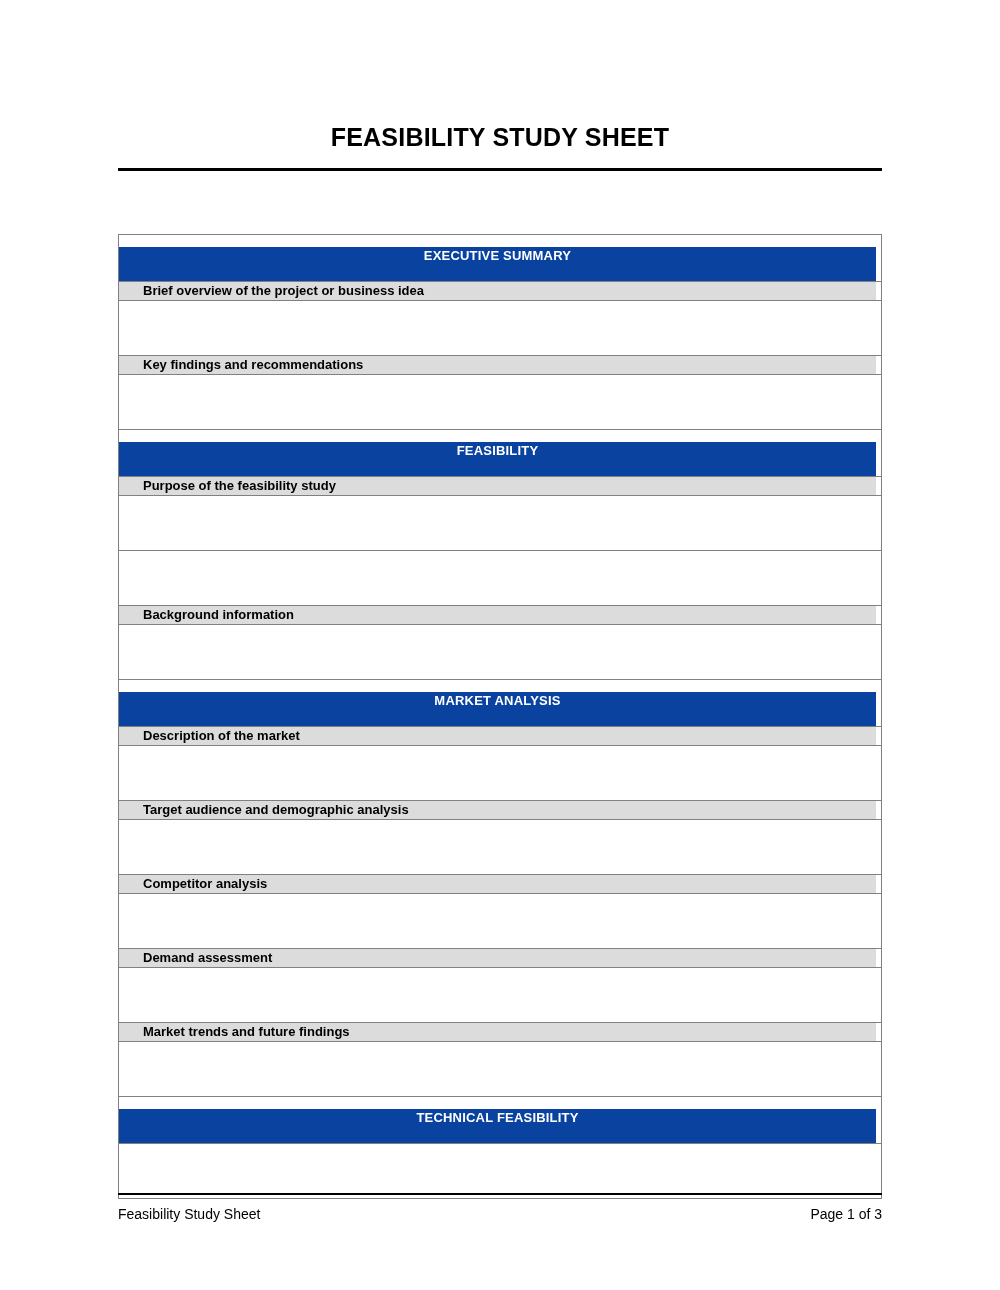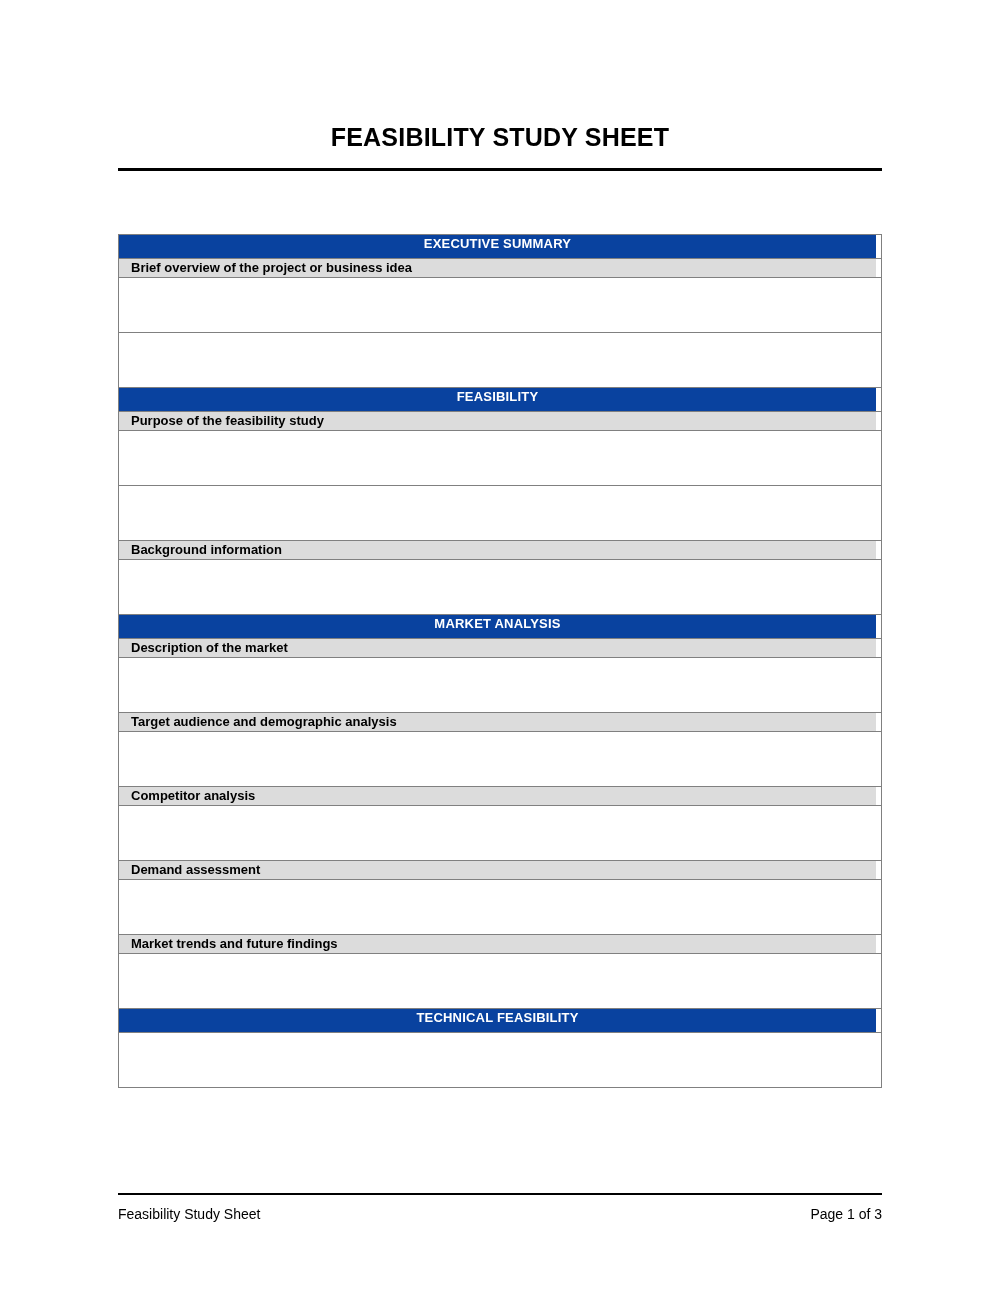--- a/index.html
+++ b/index.html
@@ -62,23 +62,24 @@
 
   .row {
     position: relative;
     box-sizing: border-box;
     border-bottom: 1px solid #808080;
     width: 100%;
   }
 
   
   .row.section {
-    height: 24px;
+    height: 35px;
     background: #ffffff;
     padding: 0;
+    margin-top: 12px;
   }
   .row.section .fill {
     position: absolute;
     left: 0;
     top: 0;
     bottom: 0;
     right: 5px;
     background: #09429F;
   }
   .row.section .txt {
@@ -107,21 +108,21 @@
     background: #DCDCDC;
   }
   .row.label .txt {
     position: relative;
     display: block;
     text-align: left;
     color: #000000;
     font-size: 13px;
     font-weight: bold;
     line-height: 18px;
-    padding-left: 12px;
+    padding-left: 24px;
   }
 
   
   .row.answer {
     height: 55px;
     background: #ffffff;
   }
   .row.answer .entry {
     position: absolute;
     left: 0;
@@ -170,20 +171,24 @@
       <div class="row section">
         <div class="fill"></div>
         <span class="txt">EXECUTIVE SUMMARY</span>
       </div>
       <div class="row label">
         <div class="fill"></div>
         <span class="txt">Brief overview of the project or business idea</span>
       </div>
       <div class="row answer">
         <div class="entry"></div>
+      </div>
+      <div class="row label">
+        <div class="fill"></div>
+        <span class="txt">Key findings and recommendations</span>
       </div>
       <div class="row answer">
         <div class="entry"></div>
       </div>
       <div class="row section">
         <div class="fill"></div>
         <span class="txt">FEASIBILITY</span>
       </div>
       <div class="row label">
         <div class="fill"></div>

